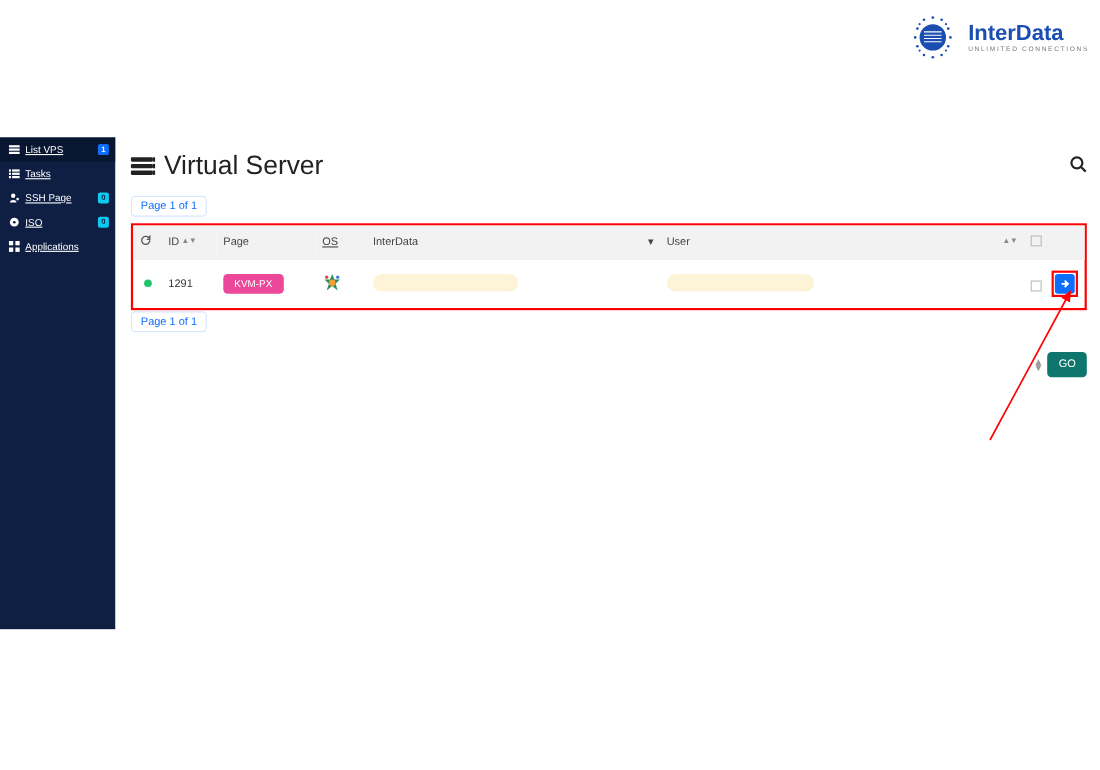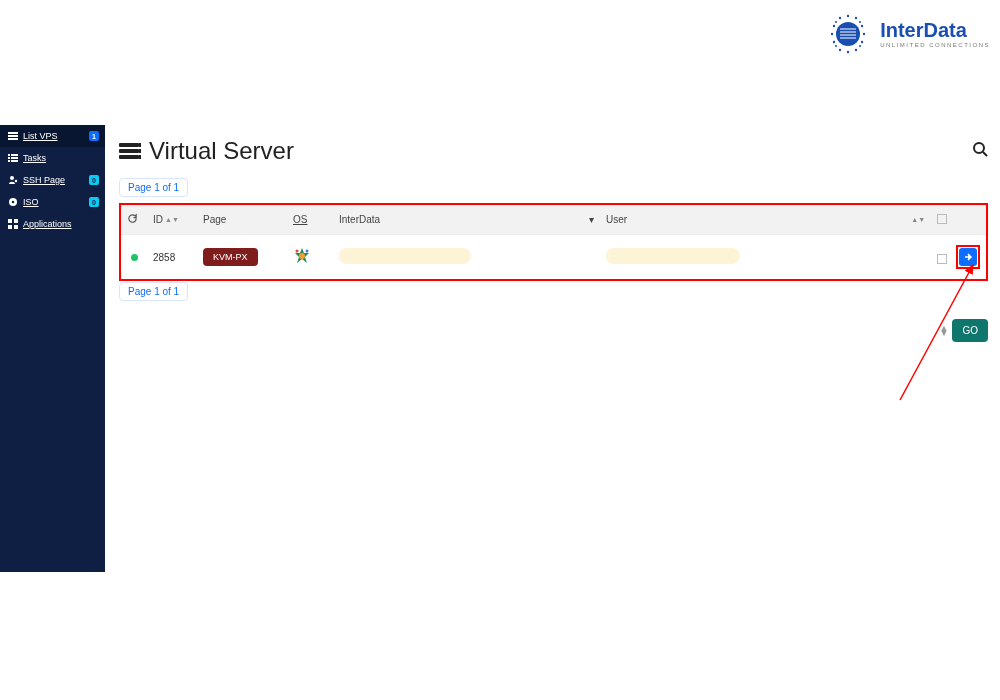--- a/index.html
+++ b/index.html
@@ -41,21 +41,21 @@
 .tbl td { padding: 10px 6px; font-size: 10px; color: #333; border-top: 1px solid #eee; vertical-align: middle; }
 .th-refresh { width: 26px; text-align: center; }
 .th-id { width: 50px; }
 .th-type { width: 90px; }
 .th-os { width: 46px; text-decoration: underline; }
 .th-host { width: 250px; }
 .th-user { width: auto; }
 .th-check { width: 26px; text-align: center; }
 
 .status-dot { width: 7px; height: 7px; border-radius: 50%; background: #1ec36a; display: inline-block; }
-.kvmbadge { background: #7f1d1d; color: #fff; font-size: 9px; padding: 4px 10px; border-radius: 4px; display: inline-block; }
+.kvmbadge { background: #ec4899; color: #fff; font-size: 9px; padding: 4px 10px; border-radius: 4px; display: inline-block; }
 .os-icon-img { width: 18px; height: 18px; display: inline-block; }
 .redacted { background: #fdf4d7; height: 16px; border-radius: 8px; display: inline-block; }
 .w-host { width: 132px; }
 .w-user { width: 134px; }
 .chkbox { width: 10px; height: 10px; border: 1px solid #bbb; display: inline-block; }
 .arrow-btn { width: 18px; height: 18px; background: #0d6efd; border-radius: 3px; display: inline-flex; align-items: center; justify-content: center; cursor: pointer; }
 .arrow-btn svg path { fill: #fff; }
 .red-sm { border: 2px solid #ff0000; padding: 1px; display: inline-flex; }
 
 .page-link2 { display: inline-block; font-size: 10px; color: #0d6efd; border: 1px solid #d9e5ff; border-radius: 4px; padding: 3px 8px; margin-top: -2px; margin-bottom: 18px; }
@@ -211,21 +211,21 @@
         <th class="th-host"><span>InterData</span></th>
         <th style="width:14px;">▾</th>
         <th class="th-user"><span>User</span></th>
         <th style="width:20px"><span class="sort-col">▲▼</span></th>
         <th class="th-check"><span class="chkbox"></span></th>
       </tr>
       </thead>
       <tbody>
       <tr>
         <td style="text-align:center"><span class="status-dot"></span></td>
-        <td>2858</td>
+        <td>1291</td>
         <td><span class="kvmbadge">KVM-PX</span></td>
         <td>
           <span class="os-icon-img">
             <svg viewBox="0 0 18 18" width="18" height="18">
               <path d="M9 1 L11 6 L16 6 L12 10 L14 16 L9 12 L4 16 L6 10 L2 6 L7 6 Z" fill="#2e8b57"></path>
               <circle cx="9" cy="9" r="3" fill="#f0a030"></circle>
               <circle cx="14" cy="4" r="1.5" fill="#3b7dd8"></circle>
               <circle cx="4" cy="4" r="1.5" fill="#d84b3b"></circle>
             </svg>
           </span>

